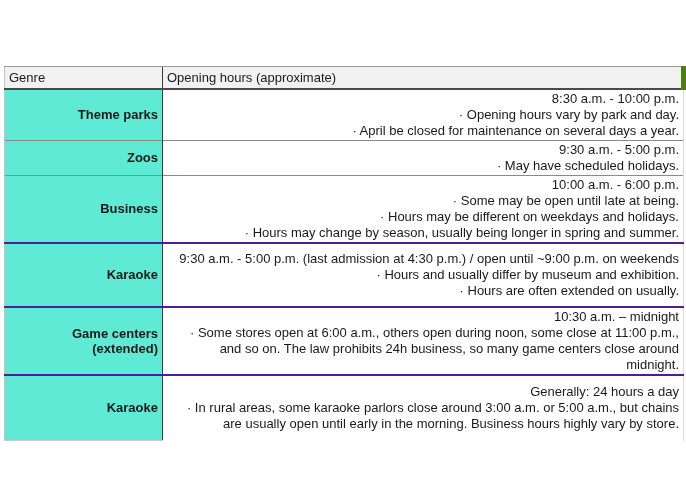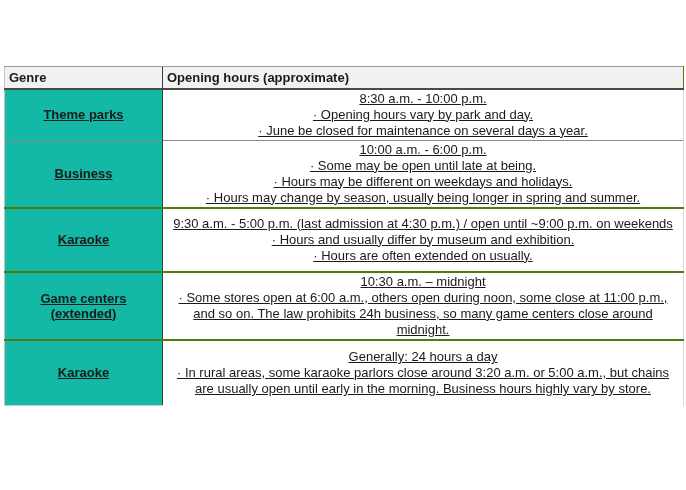--- a/index.html
+++ b/index.html
@@ -27,60 +27,59 @@
     width: 679px;
     font-size: 13px;
     color: #1a1a1a;
   }
   col.col-genre { width: 158px; }
   col.col-hours { width: 521px; }
 
   th {
     background: #f1f1f1;
     text-align: left;
-    font-weight: bold;
+    font-weight: normal;
     font-size: 13px;
     padding: 2px 4px;
     border-top: 1px solid #9a9a9a;
     border-bottom: 2px solid #4a4a4a;
   }
   tr.header-row { height: 22px; }
   th.th-genre { border-left: 1px solid #c4c4c4; }
-  th.th-hours { border-left: 1px solid #3c3c3c; border-right: 1px solid #4d7c0f; }
+  th.th-hours { border-left: 1px solid #3c3c3c; border-right: 6px solid #4d7c0f; }
 
   td {
     vertical-align: middle;
-    text-align: center;
-    text-decoration: underline;
+    text-align: right;
   }
   td.genre {
-    background: #14b8a6;
+    background: #5eead4;
     font-weight: bold;
-    padding: 2px 13px;
+    padding: 2px 4px;
     border-left: 1px solid #c4c4c4;
   }
   td.hours {
     padding: 1px 4px;
     border-left: 1px solid #3c3c3c;
     border-right: 1px solid #d9d9d9;
     background: #ffffff;
   }
   .line { line-height: 16px; }
 
   
   tr.row-theme-parks  { height: 48px; }
   tr.row-zoos         { height: 32px; }
   tr.row-aquariums    { height: 64px; }
   tr.row-museums      { height: 64px; }
   tr.row-game-centers { height: 62px; }
   tr.row-karaoke      { height: 66px; }
 
   
   tr.sep-thin  td { border-top: 1px solid #8a8a8a; }
-  tr.sep-thick td { border-top: 2px solid #4d7c0f; }
+  tr.sep-thick td { border-top: 2px solid #4c1d95; }
 
   
   tr.row-karaoke td.genre { border-bottom: 1px solid #cccccc; }
 </style>
 </head>
 <body>
 
 <div class="page">
   <div class="table-wrap">
     <table class="hours-table">
@@ -95,21 +94,30 @@
         </tr>
       </thead>
       <tbody>
         <tr class="row-theme-parks">
           <td class="genre">
             <span>Theme parks</span>
           </td>
           <td class="hours">
             <div class="line">8:30 a.m. - 10:00 p.m.</div>
             <div class="line">· Opening hours vary by park and day.</div>
-            <div class="line">· June be closed for maintenance on several days a year.</div>
+            <div class="line">· April be closed for maintenance on several days a year.</div>
+          </td>
+        </tr>
+        <tr class="row-zoos sep-thin">
+          <td class="genre">
+            <span>Zoos</span>
+          </td>
+          <td class="hours">
+            <div class="line">9:30 a.m. - 5:00 p.m.</div>
+            <div class="line">· May have scheduled holidays.</div>
           </td>
         </tr>
         <tr class="row-aquariums sep-thin">
           <td class="genre">
             <span>Business</span>
           </td>
           <td class="hours">
             <div class="line">10:00 a.m. - 6:00 p.m.</div>
             <div class="line">· Some may be open until late at being.</div>
             <div class="line">· Hours may be different on weekdays and holidays.</div>
@@ -134,19 +142,19 @@
             <div class="line">10:30 a.m. – midnight</div>
             <div class="line">· Some stores open at 6:00 a.m., others open during noon, some close at 11:00 p.m., and so on. The law prohibits 24h business, so many game centers close around midnight.</div>
           </td>
         </tr>
         <tr class="row-karaoke sep-thick">
           <td class="genre">
             <span>Karaoke</span>
           </td>
           <td class="hours">
             <div class="line">Generally: 24 hours a day</div>
-            <div class="line">· In rural areas, some karaoke parlors close around 3:20 a.m. or 5:00 a.m., but chains are usually open until early in the morning. Business hours highly vary by store.</div>
+            <div class="line">· In rural areas, some karaoke parlors close around 3:00 a.m. or 5:00 a.m., but chains are usually open until early in the morning. Business hours highly vary by store.</div>
           </td>
         </tr>
       </tbody>
     </table>
   </div>
 </div>
 
 </body></html>

